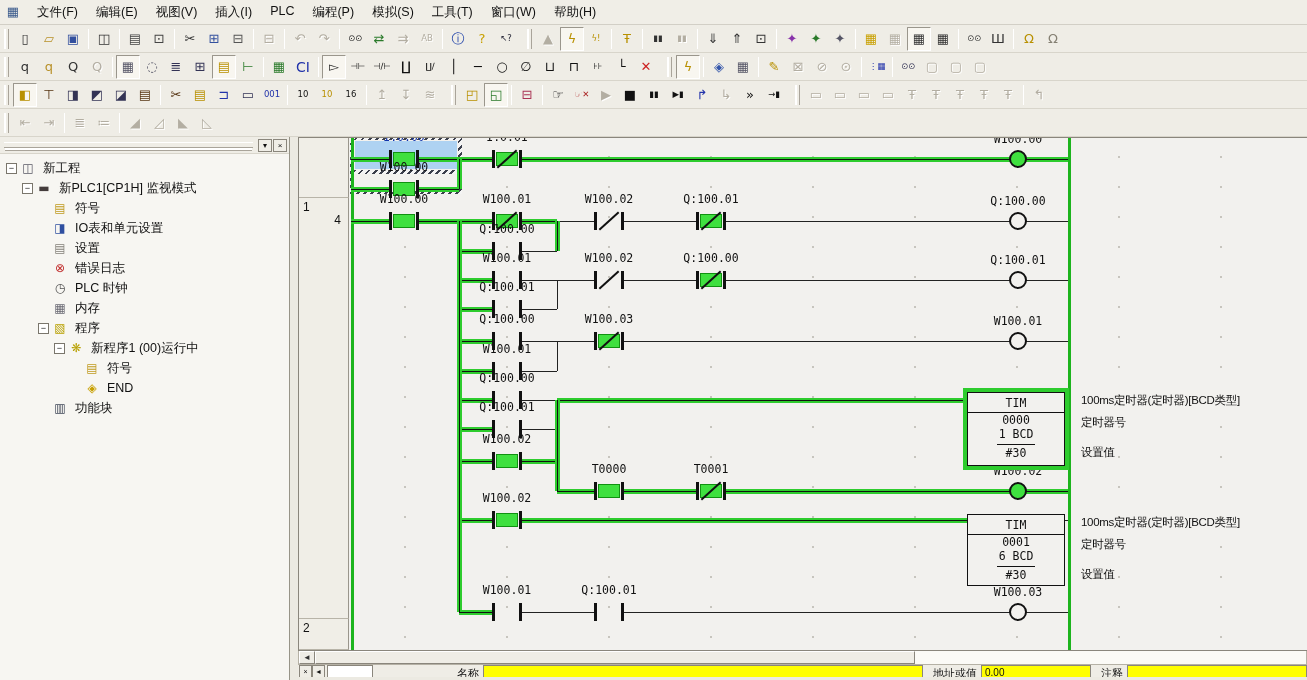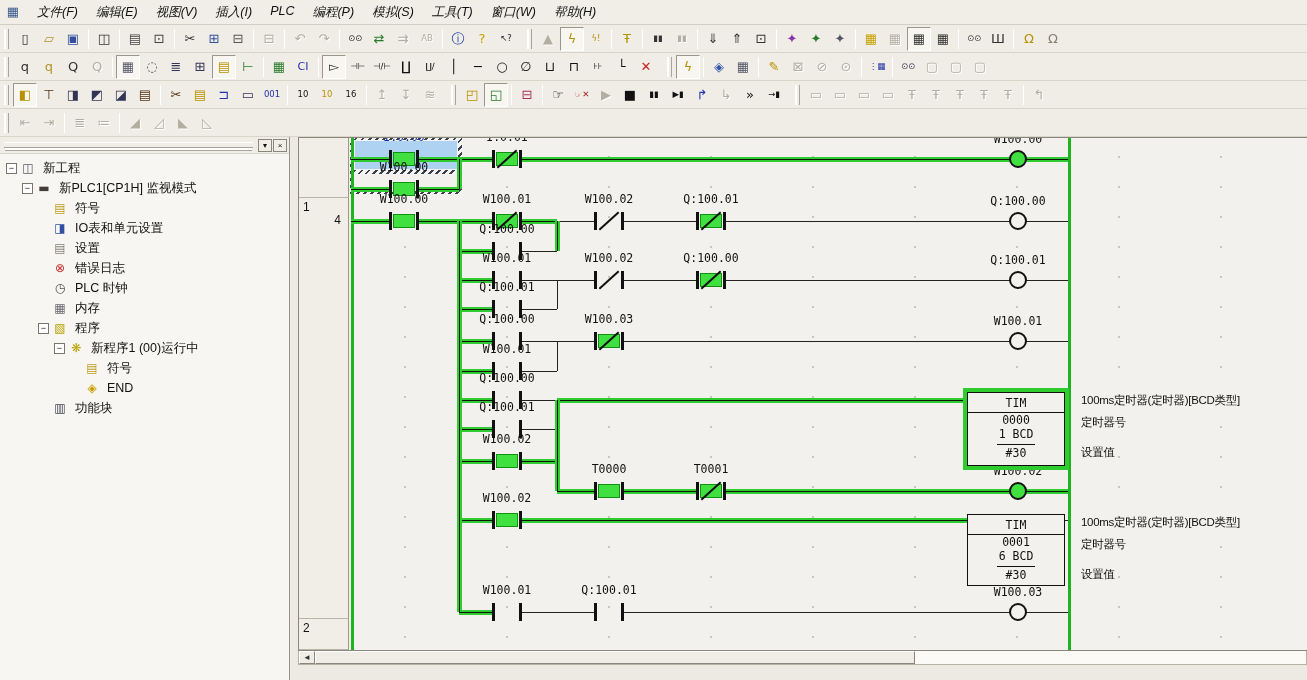--- a/index.html
+++ b/index.html
@@ -71,21 +71,21 @@
 .wbox{width:46px;height:16px;border:1px solid #8a867c;background:#fff;margin-left:2px;flex:none}
 .wlabel{font-size:11px;margin:1px 4px 0 10px;white-space:nowrap;flex:none}
 .wfield{height:16px;background:#ffff00;border:1px solid #8a867c;font-size:10px;padding:1px 3px;flex:none}
 </style>
 </head>
 <body>
 
 <div class="app">
   <div class="menubar">
     <span class="appicon">▦</span>
-    <span id="menu-items" style="display: flex; font-style: italic;">
+    <span id="menu-items" style="display: flex;">
         <div class="menu-item">文件(F)</div>
         <div class="menu-item">编辑(E)</div>
         <div class="menu-item">视图(V)</div>
         <div class="menu-item">插入(I)</div>
         <div class="menu-item">PLC</div>
         <div class="menu-item">编程(P)</div>
         <div class="menu-item">模拟(S)</div>
         <div class="menu-item">工具(T)</div>
         <div class="menu-item">窗口(W)</div>
         <div class="menu-item">帮助(H)</div>
@@ -258,21 +258,21 @@
         <span class="ic" style="font-size: 13px; color: rgb(184, 144, 0);">▤</span>
       </div>
       <div class="tbtn">
         <span class="ic" style="font-size: 13px; color: rgb(42, 122, 42);">⊢</span>
       </div>
       <div class="tbsep"></div>
       <div class="tbtn">
         <span class="ic" style="font-size: 13px; color: rgb(42, 122, 42);">▦</span>
       </div>
       <div class="tbtn">
-        <span class="ic" style="font-size: 11px; color: rgb(34, 51, 170);">CI</span>
+        <span class="ic" style="font-size: 14px; color: rgb(34, 51, 170);">CI</span>
       </div>
       <div class="tbsep"></div>
       <div class="tbtn p">
         <span class="ic" style="font-size: 13px; color: rgb(34, 34, 34);">▻</span>
       </div>
       <div class="tbtn">
         <span class="ic" style="font-size: 8.5px; color: rgb(17, 17, 17);">⊣⊢</span>
       </div>
       <div class="tbtn">
         <span class="ic" style="font-size: 8.5px; color: rgb(17, 17, 17);">⊣∕⊢</span>
@@ -829,15 +829,26 @@
             <div class="ann" style="left: 782px; top: 377px;">100ms定时器(定时器)[BCD类型]</div>
             <div class="ann" style="left: 782px; top: 399px;">定时器号</div>
             <div class="ann" style="left: 782px; top: 429px;">设置值</div>
           </div>
       </div>
       <div class="hscroll">
         <div class="sbtn">◄</div>
         <div class="sthumb"></div>
         <div class="strack"></div>
       </div>
+      <div class="watchbar">
+        <div class="wbtn">×</div>
+        <div class="wbtn">◄</div>
+        <div class="wbox"></div>
+        <span class="wlabel" style="margin-left:84px">名称</span>
+        <div class="wfield" style="width:440px"></div>
+        <span class="wlabel">地址或值</span>
+        <div class="wfield" style="width:110px">0.00</div>
+        <span class="wlabel">注释</span>
+        <div class="wfield" style="flex:1"></div>
+      </div>
     </div>
   </div>
 </div>
 
 </body></html>

